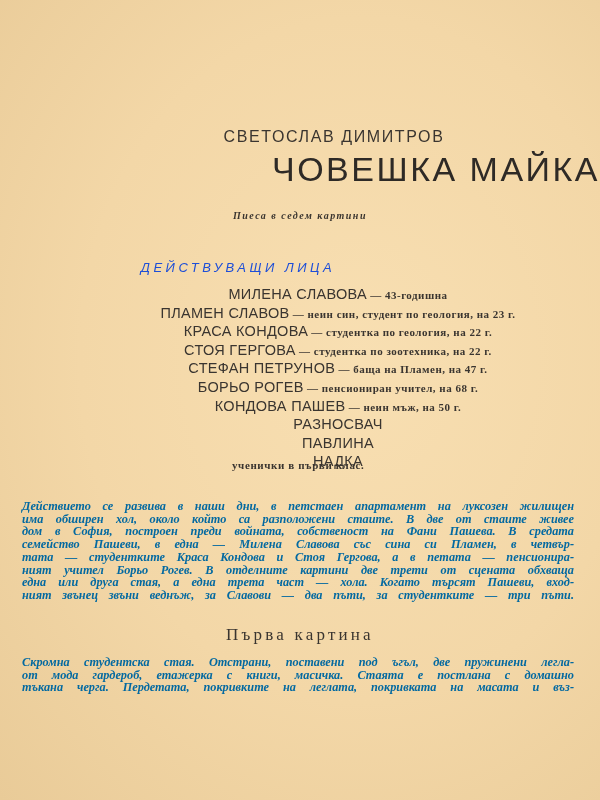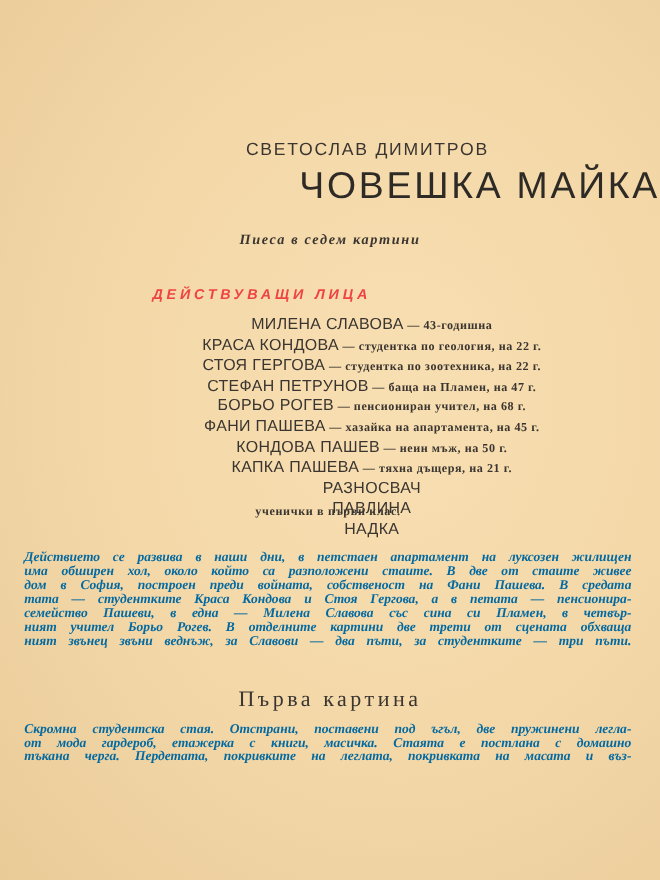--- a/index.html
+++ b/index.html
@@ -19,26 +19,26 @@
       margin-left: 34px;
     }
     .title {
       position: absolute; top: 150px; left: 0; width: 600px; text-align: right;
       font-family: "Liberation Sans", sans-serif; font-size: 34px; letter-spacing: 2.5px;
       color: #2e2a26; font-weight: normal;
     }
     .subtitle {
       position: absolute; top: 210px; left: 0; width: 600px; text-align: center;
       font-family: "Liberation Serif", serif; font-style: italic; font-weight: bold;
-      font-size: 13px; letter-spacing: 1.5px; color: #3a3530;
+      font-size: 10px; letter-spacing: 1.5px; color: #3a3530;
     }
     .cast-heading {
       position: absolute; top: 260px; left: 0; width: 476px; text-align: center;
-      font-family: "Liberation Sans", sans-serif; font-style: italic; font-weight: bold;
-      font-size: 13px; letter-spacing: 3.5px; color: #ef4444;
+      font-family: "Liberation Sans", sans-serif; font-style: italic; font-weight: normal;
+      font-size: 13px; letter-spacing: 3.5px; color: #1d4ed8;
     }
     .cast-list {
       position: absolute; top: 285px; left: 103px; width: 470px;
       margin: 0; padding: 0; list-style: none; text-align: center;
     }
     .cast-list li {
       height: 18.6px; line-height: 18.6px; white-space: nowrap;
     }
     .cast-name {
       font-family: "Liberation Sans", sans-serif; font-size: 14.5px; letter-spacing: 0.3px;
@@ -56,57 +56,57 @@
     .para {
       position: absolute; left: 22px; width: 552px;
       font-family: "Liberation Serif", serif; font-style: italic; font-weight: bold;
       font-size: 12.3px; line-height: 12.7px; color: #0369a1;
       text-align: justify;
     }
     .para .line { display: block; white-space: nowrap; text-align-last: justify; text-align: justify; }
     .para1 { top: 500px; }
     .scene-heading {
       position: absolute; top: 625px; left: 0; width: 600px; text-align: center;
-      font-family: "Liberation Serif", serif; font-size: 20px; letter-spacing: 3.2px;
+      font-family: "Liberation Serif", serif; font-size: 17px; letter-spacing: 3.2px;
       color: #3a3530;
     }
     .para2 { top: 656px; }
   </style>
 </head>
 <body>
 
 <div class="page">
   <div class="author">СВЕТОСЛАВ ДИМИТРОВ</div>
   <h1 class="title" style="margin:0;">ЧОВЕШКА МАЙКА</h1>
   <div class="subtitle">Пиеса в седем картини</div>
 
   <div class="cast-heading">ДЕЙСТВУВАЩИ ЛИЦА</div>
 
   <ul class="cast-list">
     <li><span class="cast-name">МИЛЕНА СЛАВОВА</span><span class="cast-desc"> — 43-годишна</span></li>
+    <li><span class="cast-name">ПЛАМЕН СЛАВОВ</span><span class="cast-desc"> — неин син, студент по геология, на 23 г.</span></li>
     <li><span class="cast-name">КРАСА КОНДОВА</span><span class="cast-desc"> — студентка по геология, на 22 г.</span></li>
     <li><span class="cast-name">СТОЯ ГЕРГОВА</span><span class="cast-desc"> — студентка по зоотехника, на 22 г.</span></li>
     <li><span class="cast-name">СТЕФАН ПЕТРУНОВ</span><span class="cast-desc"> — баща на Пламен, на 47 г.</span></li>
     <li><span class="cast-name">БОРЬО РОГЕВ</span><span class="cast-desc"> — пенсиониран учител, на 68 г.</span></li>
-    <li><span class="cast-name">ФАНИ ПАШЕВА</span><span class="cast-desc"> — хазайка на апартамента, на 45 г.</span></li>
     <li><span class="cast-name">КОНДОВА ПАШЕВ</span><span class="cast-desc"> — неин мъж, на 50 г.</span></li>
-    <li><span class="cast-name">КАПКА ПАШЕВА</span><span class="cast-desc"> — тяхна дъщеря, на 21 г.</span></li>
     <li><span class="cast-name">РАЗНОСВАЧ</span><span class="cast-desc"></span></li>
     <li><span class="cast-name">ПАВЛИНА</span><span class="cast-desc"></span></li>
     <li><span class="cast-name">НАДКА</span><span class="cast-desc"></span></li>
   </ul>
   <div class="cast-note">ученички в първи клас.</div>
 
   <div class="para para1">
     <span class="line">Действието се развива в наши дни, в петстаен апартамент на луксозен жилищен</span>
     <span class="line">има обширен хол, около който са разположени стаите. В две от стаите живее</span>
     <span class="line">дом в София, построен преди войната, собственост на Фани Пашева. В средата</span>
+    <span class="line">семейство Пашеви, в една — Милена Славова със сина си Пламен, в четвър-</span>
     <span class="line">тата — студентките Краса Кондова и Стоя Гергова, а в петата — пенсионира-</span>
-    <span class="line">семейство Пашеви, в една — Милена Славова със сина си Пламен, в четвър-</span>
     <span class="line">ният учител Борьо Рогев. В отделните картини две трети от сцената обхваща</span>
+    <span class="line">една или друга стая, а една трета част — хола. Когато търсят Пашеви, вход-</span>
     <span class="line">ният звънец звъни веднъж, за Славови — два пъти, за студентките — три пъти.</span>
   </div>
 
   <div class="scene-heading">Първа картина</div>
 
   <div class="para para2">
     <span class="line">Скромна студентска стая. Отстрани, поставени под ъгъл, две пружинени легла-</span>
     <span class="line">от мода гардероб, етажерка с книги, масичка. Стаята е постлана с домашно</span>
     <span class="line">тъкана черга. Пердетата, покривките на леглата, покривката на масата и въз-</span>
   </div>

